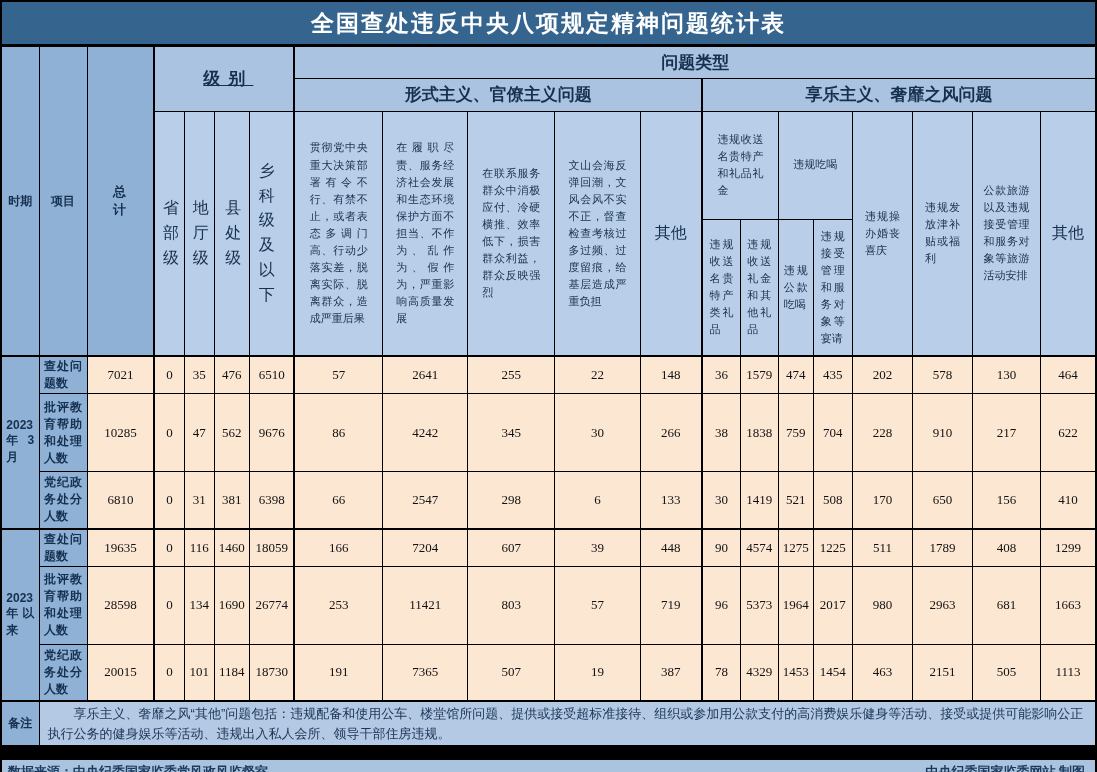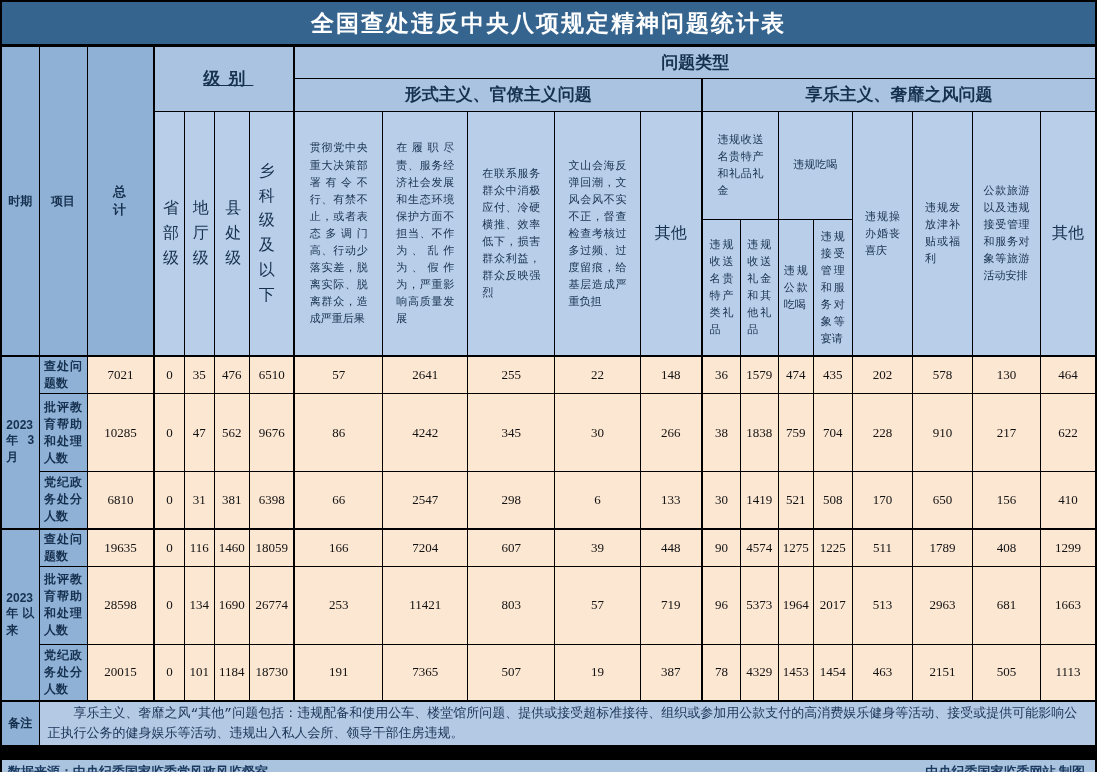--- a/index.html
+++ b/index.html
@@ -40,21 +40,21 @@
   
   .tL { border-left:2px solid #000; }
   tr.tT > th, tr.tT > td { border-top:2px solid #000; }
 
   
   tr.h32{height:32px} tr.h33{height:33px} tr.h108{height:108px} tr.h137{height:137px}
   tr.h36{height:36px} tr.h78{height:78px} tr.h57{height:57px} tr.h44{height:44px}
 
   td.remark-text { background:#B3C9E4; text-align:left; text-indent:2em;
     color:#1C3557; font-size:13px; line-height:1.5; padding:2px 8px;
-    font-family:Liberation Mono, monospace; }
+    font-family:Liberation Sans, sans-serif; }
 
   .footer-bar { height:26px; background:#AAC4DF; border:2px solid #000; border-top:1px solid #000;
     display:flex; justify-content:space-between; align-items:center; padding:0 10px 0 6px;
     font-size:13px; font-weight:bold; color:#1A3A5F;margin-top:12px; }
 </style>
 </head>
 <body>
 
 <div class="page">
 
@@ -270,21 +270,21 @@
       <td class="num">26774</td>
       <td class="num tL">253</td>
       <td class="num">11421</td>
       <td class="num">803</td>
       <td class="num">57</td>
       <td class="num">719</td>
       <td class="num tL">96</td>
       <td class="num">5373</td>
       <td class="num">1964</td>
       <td class="num">2017</td>
-      <td class="num">513</td>
+      <td class="num">980</td>
       <td class="num">2963</td>
       <td class="num">681</td>
       <td class="num">1663</td>
     </tr>
 
     <tr class="h57">
       <th class="hdark">
             <span class="wrap cw38">党纪政务处分人数</span>
           </th>
       <td class="num">20015</td>

